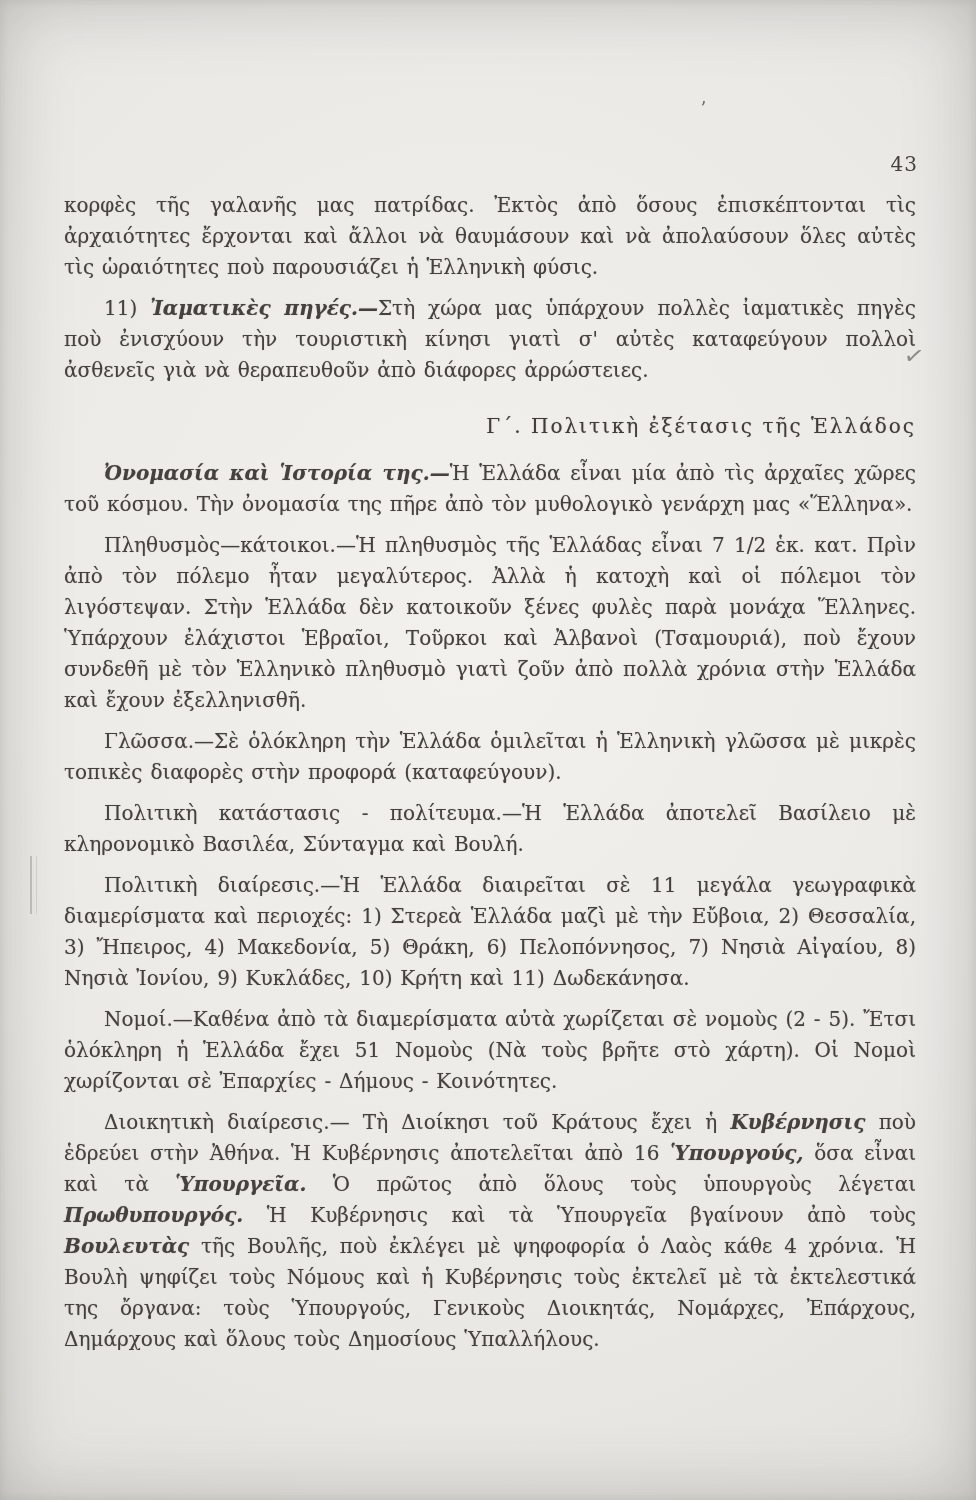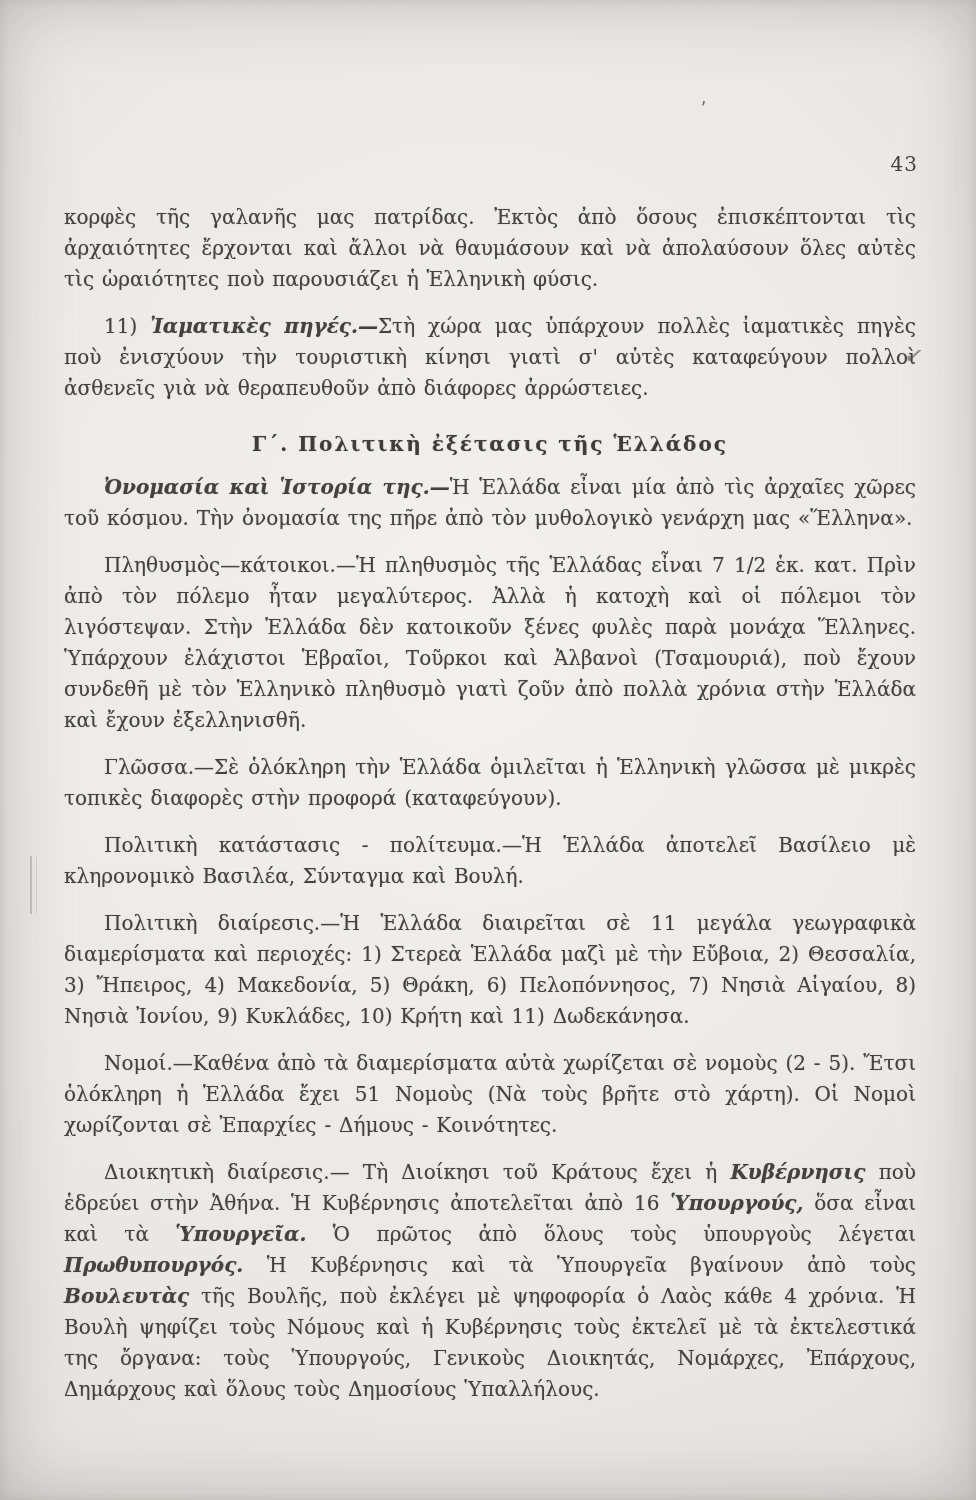--- a/index.html
+++ b/index.html
@@ -52,36 +52,36 @@
     border-left: 2px solid rgba(90,88,84,.28);
     border-right: 1px solid rgba(90,88,84,.14);
   }
   .content {
     position: absolute;
     top: 186px;
     left: 64px;
     right: 60px;
   }
   p.para {
-    margin: 16px 0 10px 0;
+    margin: 4px 0 10px 0;
     font-size: 20px;
     line-height: 31px;
     text-align: justify;
     word-spacing: 1.5px;
     text-shadow: 0 0 1px rgba(72,69,64,.38);
   }
   p.indent { text-indent: 40px; }
   .lead { font-weight: normal; }
   .lead-italic { font-weight: bold; font-style: italic; }
   .emph { font-weight: bold; font-style: italic; }
   h2.heading {
-    margin: 28px 0 8px 0;
+    margin: 28px 0 20px 0;
     font-size: 20px;
-    font-weight: bold;
-    text-align: center;
+    font-weight: normal;
+    text-align: right;
     letter-spacing: 2px;
     color: #403d39;
     text-shadow: 0 0 1px rgba(72,69,64,.45);
   }
 </style>
 </head>
 <body>
 
 <div class="page">
 

